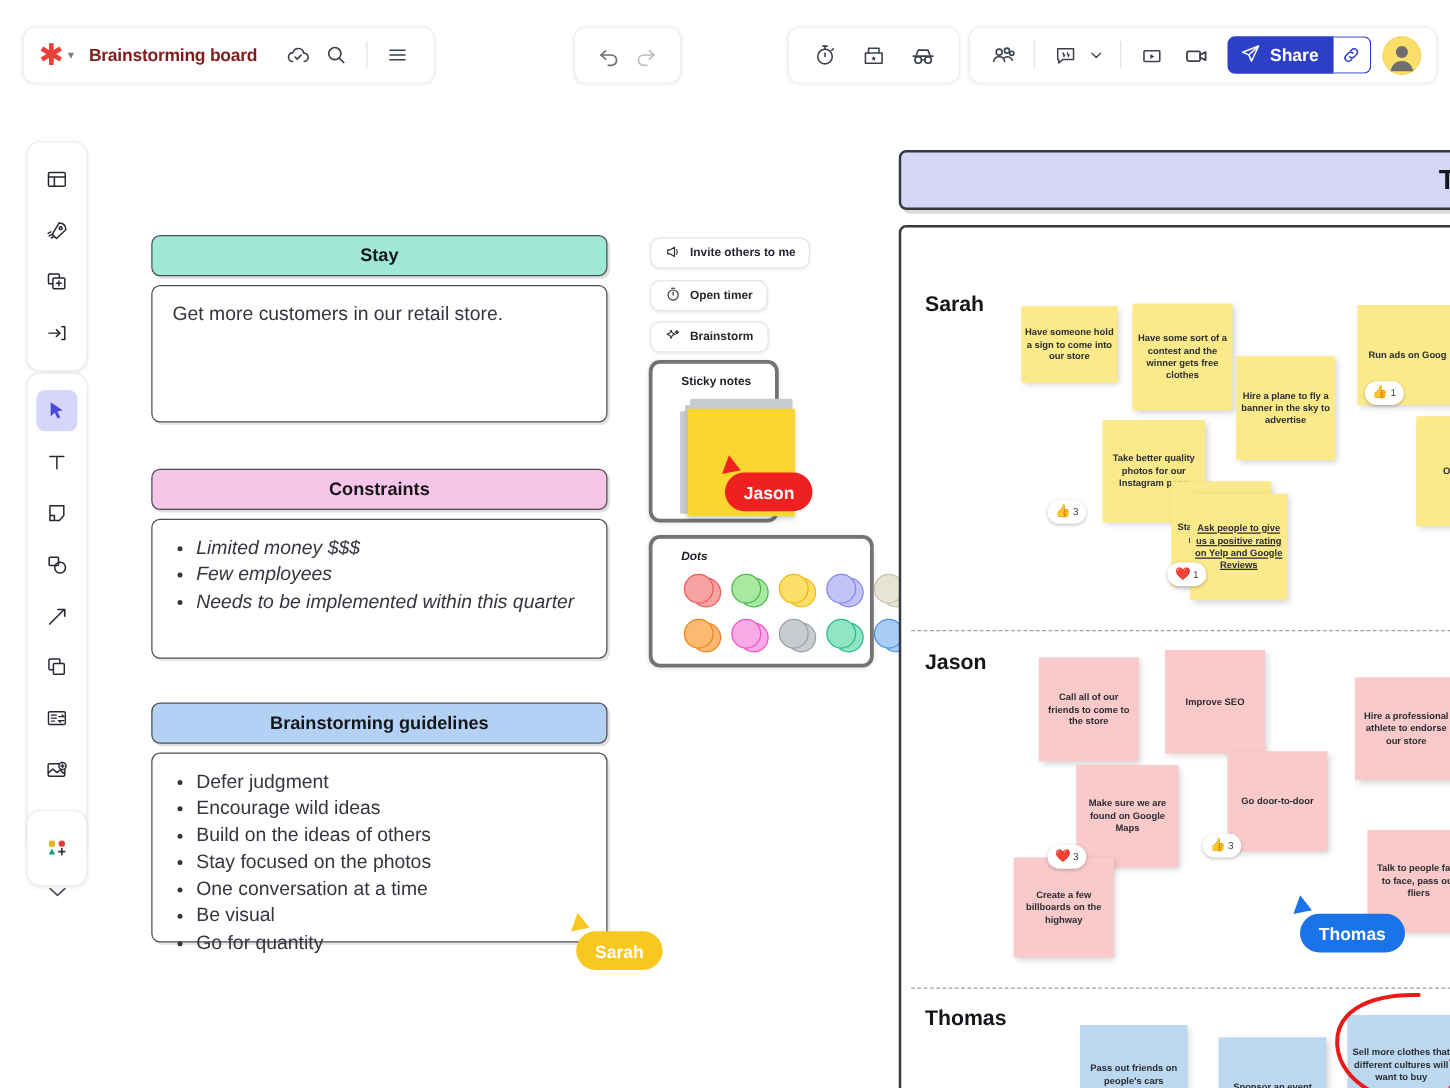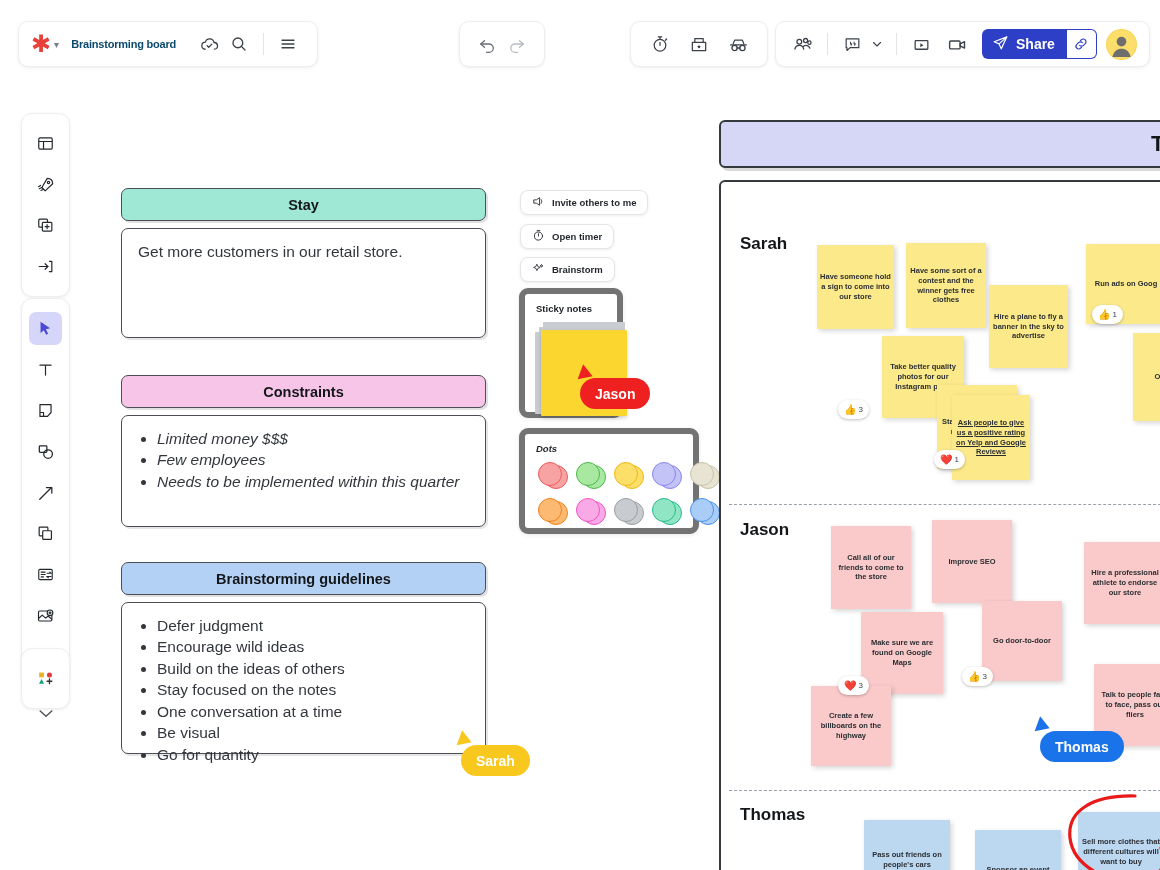--- a/index.html
+++ b/index.html
@@ -30,21 +30,21 @@
   #tb-timer-group { left: 630px; top: 21px; padding: 0 14px; }
   #tb-share-group { left: 775px; top: 21px; padding: 0 12px; }
 
   .logo-star {
     color: #e8413a; font-size: 24px; line-height: 1;
     font-family: "DejaVu Sans", sans-serif; font-weight: 700;
     margin-right: 3px;
   }
   .caret { color: #7a7f87; font-size: 10px; margin-right: 12px; }
   #board-title {
-    font-size: 11px; font-weight: bold; color: #0c4a6e;
+    font-size: 14px; font-weight: bold; color: #7f1d1d;
     letter-spacing: -.2px; margin-right: 18px; white-space: nowrap;
   }
   .icon-btn {
     width: 30px; height: 30px; display: flex;
     align-items: center; justify-content: center;
     border-radius: 6px; color: #3b4049; cursor: pointer;
     flex: none;
   }
   .vdiv { width: 1px; height: 22px; background: #e2e4e8; margin: 0 9px; flex:none;}
   .share-btn {
@@ -114,22 +114,23 @@
     position: absolute; background: #fff;
     border: 1px solid #e3e5e9; border-radius: 8px;
     box-shadow: 0 1px 3px rgba(0,0,0,.08);
     display: flex; align-items: center; gap: 7px;
     padding: 0 11px; height: 25px;
     font-size: 9.5px; font-weight: bold; color: #24282e;
     white-space: nowrap; cursor: pointer;
   }
   .panel {
     position: absolute; background: #fff;
-    border: 6px solid #737373; border-radius: 9px;
+    border: 3px solid #737373; border-radius: 9px;
     box-shadow: 0 1px 4px rgba(0,0,0,.09);
+    padding-left: 12px;
   }
   .panel-title {
     font-size: 9.5px; font-weight: bold; color: #1d2126;
     padding: 9px 0 6px 11px;
   }
   .sticky-stack { position: relative; margin: 2px 0 0 10px; width: 95px; height: 96px; }
   .sticky-stack i {
     position: absolute; display:block;
     width: 82px; height: 82px; background: #c9ccd1; border-radius: 1px;
   }
@@ -467,21 +468,21 @@
 </div>
 
 <div class="card-header" style="left:121px; top:562px; width:365px; height:33px; background:#b3d1f5">
   <span>Brainstorming guidelines</span>
 </div>
 <div class="card-body" style="left:121px; top:602px; width:365px; height:152px;">
   <ul id="guidelines-list">
       <li>Defer judgment</li>
       <li>Encourage wild ideas</li>
       <li>Build on the ideas of others</li>
-      <li>Stay focused on the notes</li>
+      <li>Stay focused on the photos</li>
       <li>One conversation at a time</li>
       <li>Be visual</li>
       <li>Go for quantity</li>
     </ul>
 </div>
 
 <div class="chip" style="left:520px; top:190px;">
   <span>
     <svg width="13" height="13" viewBox="0 0 24 24" fill="none" stroke="#2a2e34" stroke-width="1.7" stroke-linecap="round" stroke-linejoin="round">
       <path d="M4 9h4l6-4v14l-6-4H4z"></path>
@@ -581,21 +582,21 @@
 
 <div id="board-frame">
   <div class="section-name" style="left:19px; top:52px;">Sarah</div>
   <div class="divider" style="top:322px;"></div>
   <div class="section-name" style="left:19px; top:338px;">Jason</div>
   <div class="divider" style="top:608px;"></div>
   <div class="section-name" style="left:19px; top:623px;">Thomas</div>
 </div>
 
 <div id="notes-layer">
-    <div class="note yellow" style="left: 817px; top: 245px; width: 77px; height: 84px;">
+    <div class="note yellow" style="left: 817px; top: 245px; width: 77px; height: 61px;">
       <span>Have someone hold a sign to come into our store</span>
     </div>
     <div class="note yellow" style="left: 906px; top: 243px; width: 80px; height: 85px;">
       <span>Have some sort of a contest and the winner gets free clothes</span>
     </div>
     <div class="note yellow" style="left: 989px; top: 285px; width: 79px; height: 83px;">
       <span>Hire a plane to fly a banner in the sky to advertise</span>
     </div>
     <div class="note yellow" style="left: 1086px; top: 244px; width: 80px; height: 80px;">
       <span>Run ads on Goog</span>

